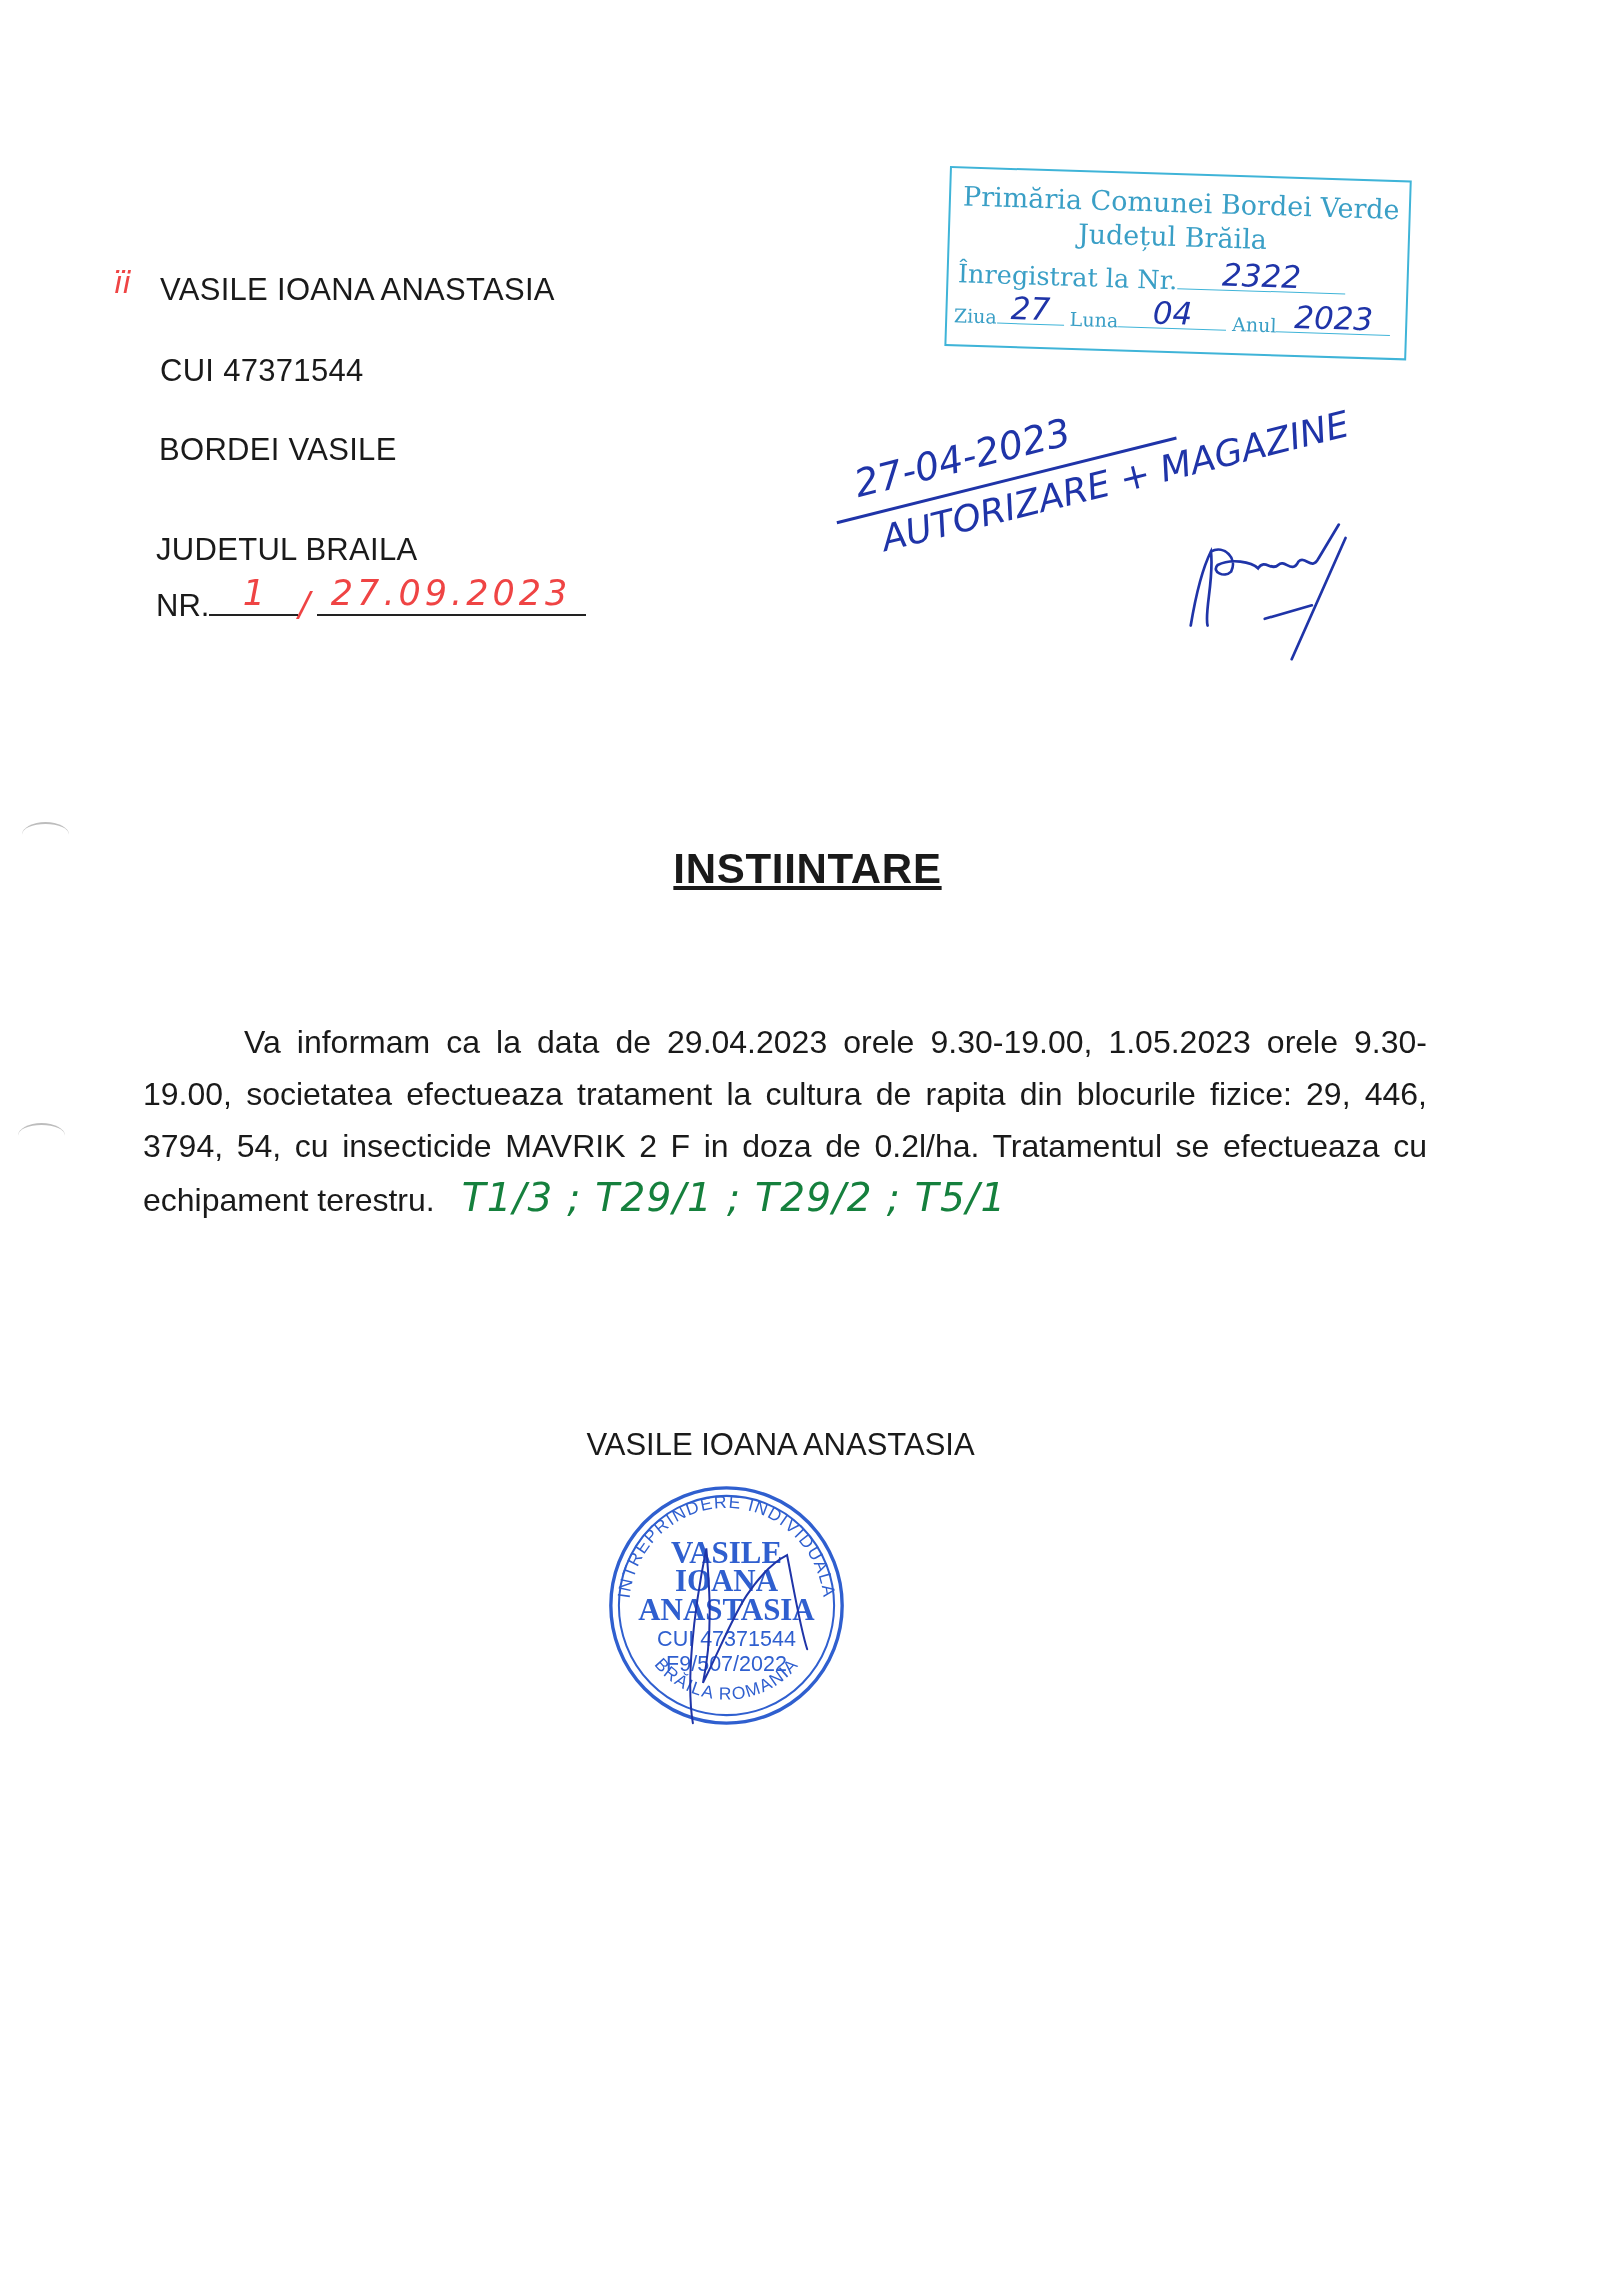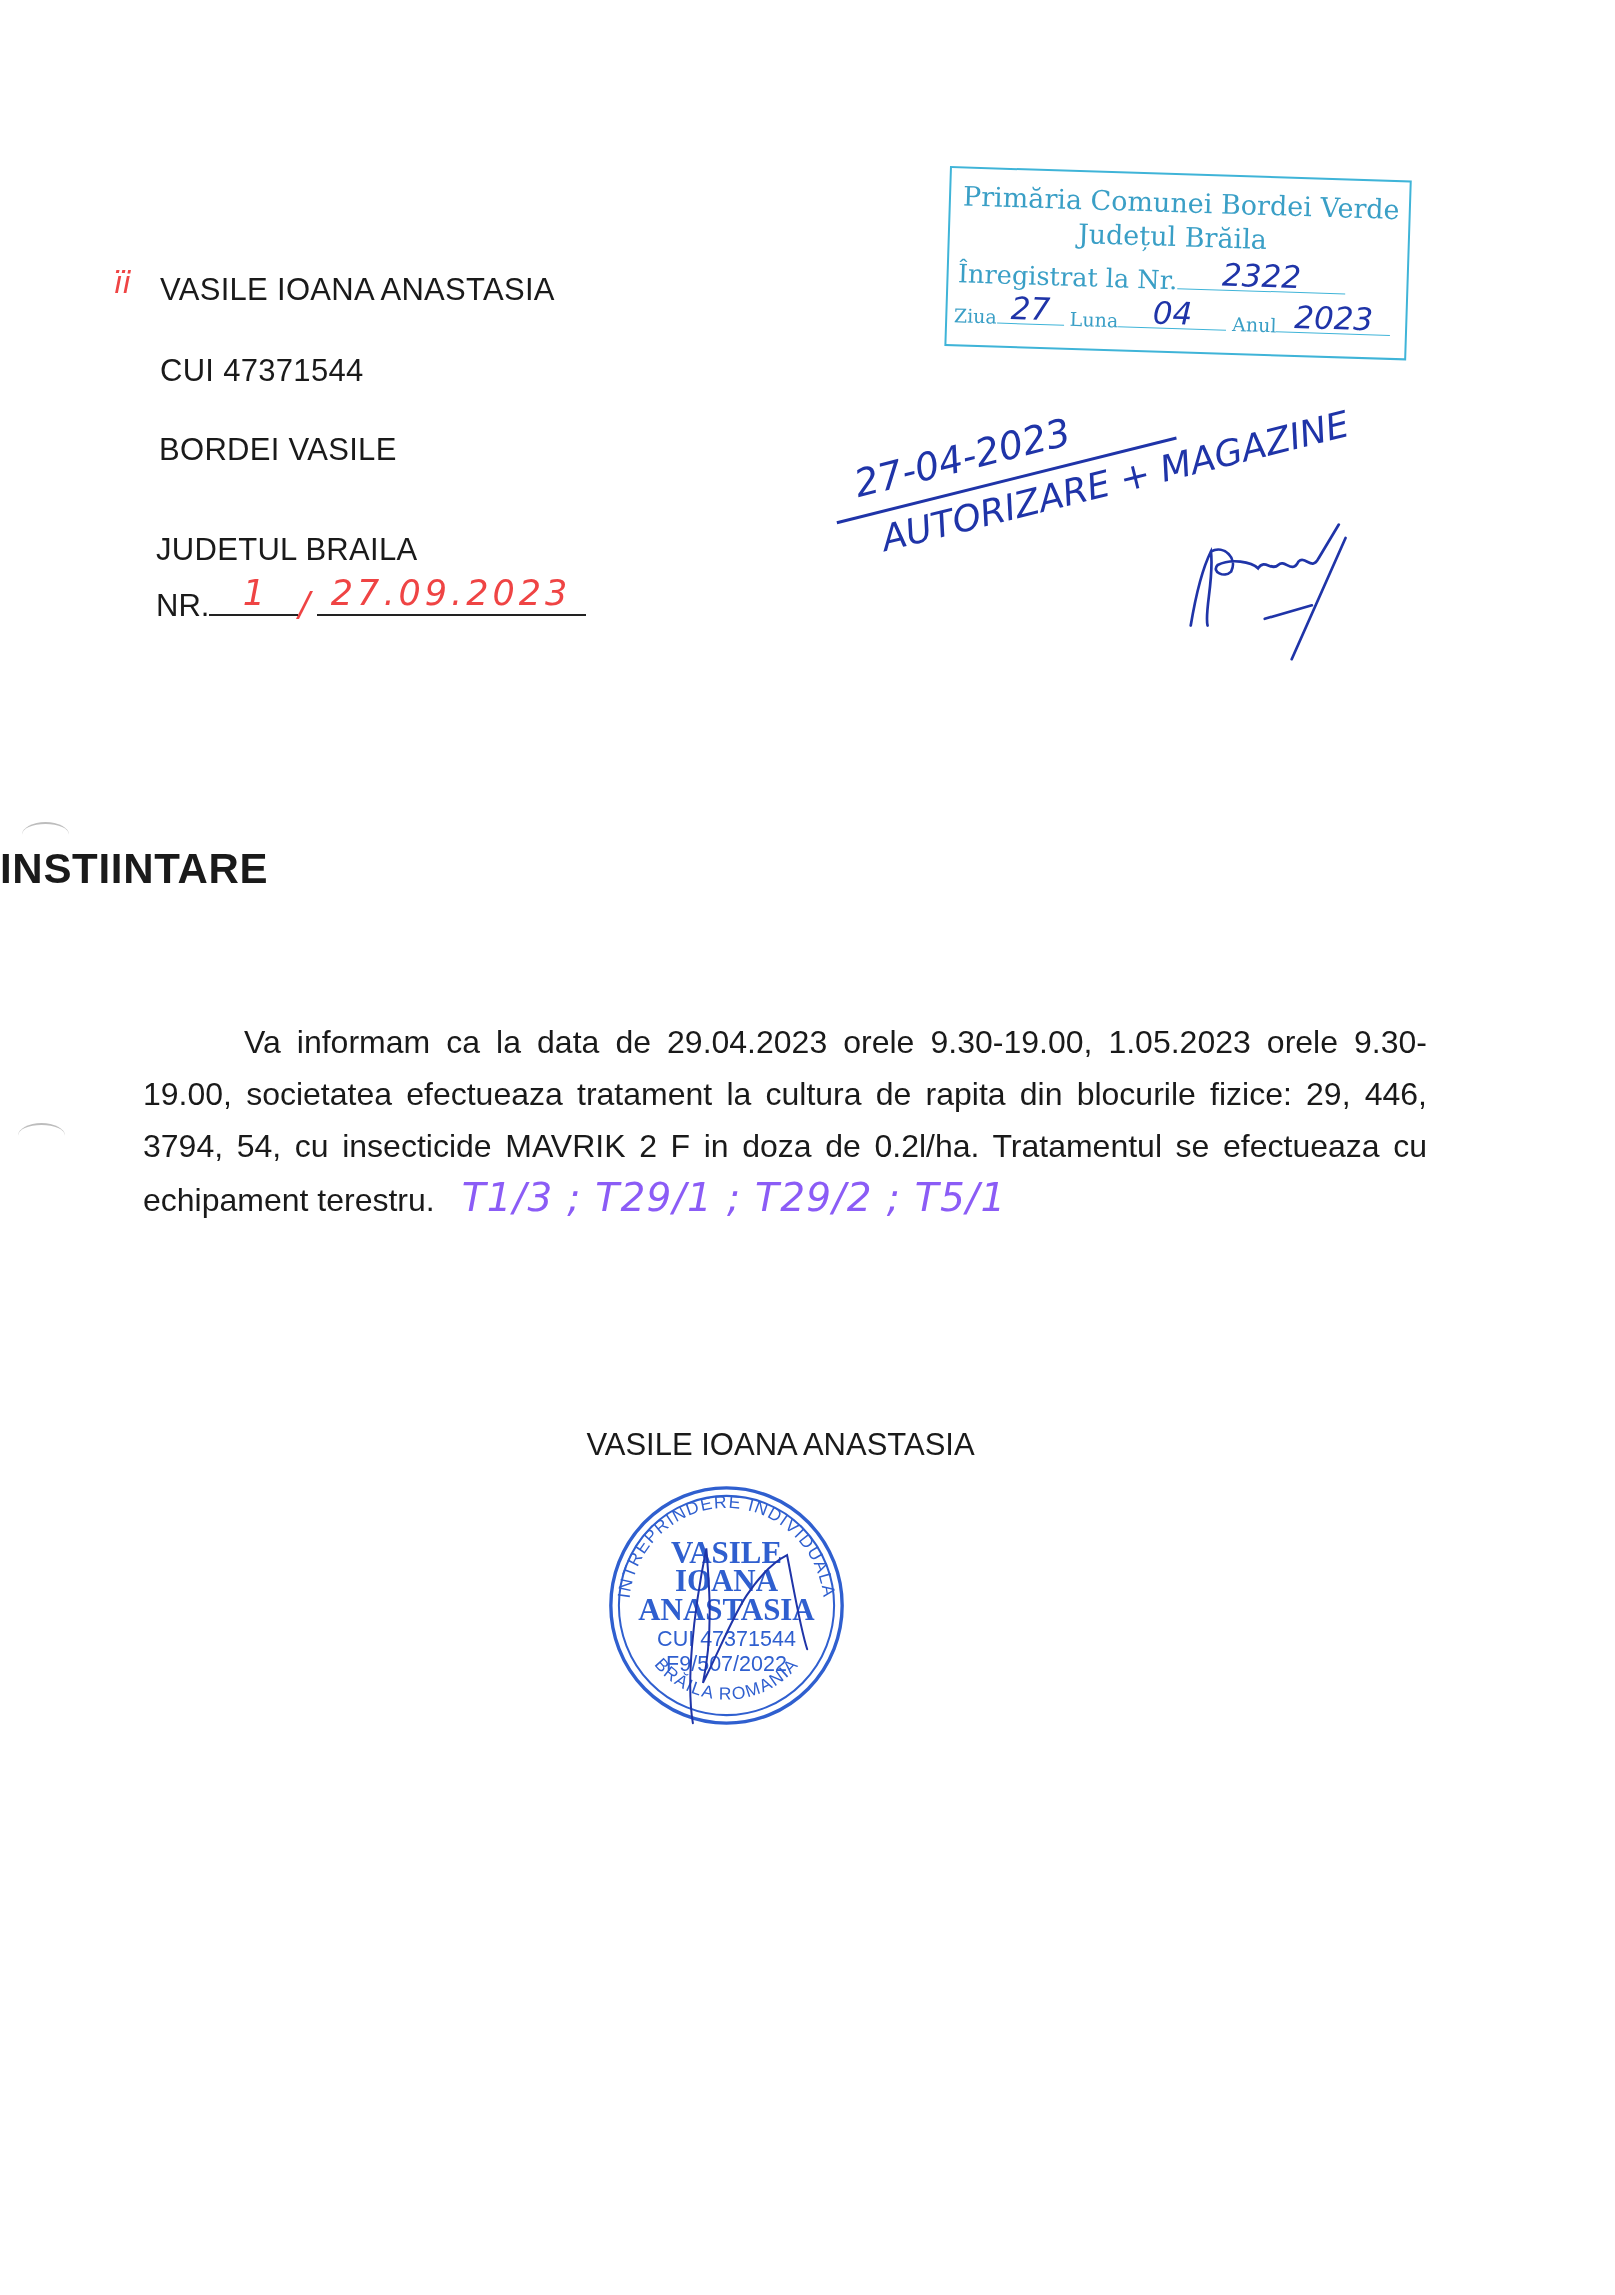--- a/index.html
+++ b/index.html
@@ -25,26 +25,26 @@
     .reg-line { display: inline-block; border-bottom: 1.3px solid #3fb4d8; position: relative; height: 20px; vertical-align: baseline; }
     .reg-line .hand { position: absolute; bottom: -2.7px; left: 0; right: 0; text-align: center; font-size: 31px; color: #1f34a8; }
 
     
     .annot { position: absolute; left: 814px; top: 431px; width: 592px; height: 242px; transform: rotate(-14deg); transform-origin: left top; }
     .annot .date { position: absolute; left: 27px; top: 40px; font-size: 38px; color: #1f34a8; }
     .annot .rule { position: absolute; left: 0; top: 93px; width: 350px; height: 2.7px; background: #1f34a8; }
     .annot .words { position: absolute; left: 40px; top: 101px; font-size: 36px; color: #1f34a8; white-space: nowrap; }
 
     
-    .doc-title { position: absolute; left: 0; right: 0; top: 845px; font-size: 42px; font-weight: bold; letter-spacing: 0.7px; }
+    .doc-title { position: absolute; left: 0; right: 0; top: 845px; text-align: center; font-size: 42px; font-weight: bold; letter-spacing: 0.7px; text-decoration: underline; }
 
     
     .body-para { position: absolute; left: 143px; top: 1016px; width: 1284px; font-size: 32px; line-height: 52px; text-align: justify; }
     .body-para .indent { display: inline-block; width: 101px; }
-    .parcels { font-size: 39px; color: #8b5cf6; margin-left: 27px; letter-spacing: 1.3px; }
+    .parcels { font-size: 39px; color: #15803d; margin-left: 27px; letter-spacing: 1.3px; }
 
     
     .sig-name { position: absolute; left: 0; width: 1561px; top: 1427px; text-align: center; font-size: 31px; }
 
     .punch { position: absolute; width: 47px; height: 23px; border-top: 2px solid #bdbdbd; border-radius: 50% 50% 0 0; }
   </style>
 </head>
 <body>
 
 <div class="punch" style="left:21.5px; top:822px;"></div>

